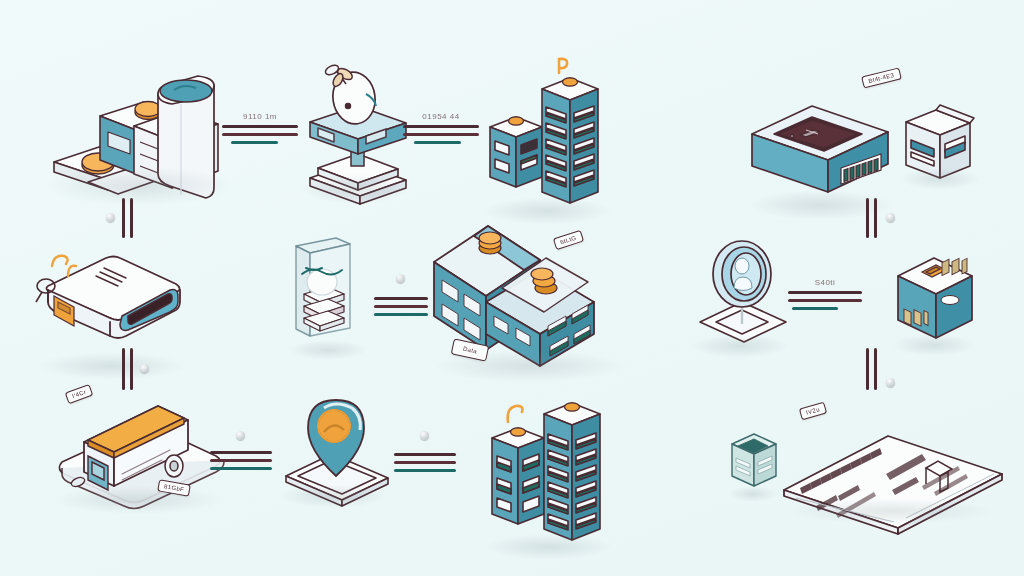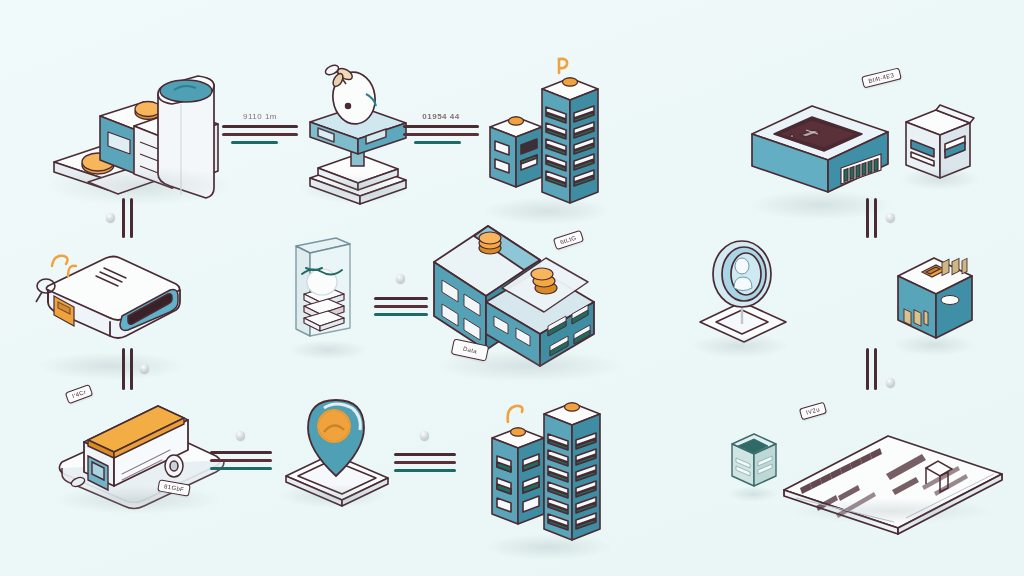--- a/index.html
+++ b/index.html
@@ -147,21 +147,21 @@
 
       <g stroke="#4a2b33" stroke-width="1.5">
         <line x1="46" y1="22" x2="36" y2="8"></line>
         <ellipse cx="32" cy="8" rx="7" ry="4" fill="#f4f8fa" transform="rotate(-25 32 8)"></ellipse>
         <ellipse cx="45" cy="12" rx="8" ry="4.5" fill="#efd9b6" transform="rotate(30 45 12)"></ellipse>
         <ellipse cx="38" cy="18" rx="7" ry="4" fill="#e9d3ae" transform="rotate(-60 38 18)"></ellipse>
       </g>
     </svg>
   </div>
 
-  <div class="conn" style="left:403px;top:112px;width:76px;height:36px;font-weight:bold;">
+  <div class="conn" style="left:403px;top:112px;width:76px;height:36px;">
     <span class="lbl">01954 44</span>
     <span class="r r1"></span>
     <span class="r r2"></span>
     <span class="r r3" style="width:62%;left:14%;"></span>
   </div>
 
   <div class="node" style="left:484px;top:55px;">
     <div class="shadow" style="left:-2px;top:142px;width:130px;height:28px;"></div>
     <svg width="130" height="170" viewBox="0 0 130 170">
 
@@ -445,20 +445,26 @@
         <ellipse cx="56" cy="36" rx="15" ry="21" fill="#cfe9f2"></ellipse>
       </g>
 
       <g fill="#f4fafd" stroke="#6e9aa8" stroke-width="1">
         <ellipse cx="52" cy="28" rx="7" ry="8"></ellipse>
         <path d="M44,50 q0,-11 9,-11 q9,0 9,11 q-9,5 -18,0 Z"></path>
       </g>
     </svg>
   </div>
 
+  <div class="conn" style="left:788px;top:278px;width:74px;height:36px;">
+    <span class="lbl">S40ti</span>
+    <span class="r r1"></span>
+    <span class="r r2"></span>
+    <span class="r r3" style="width:62%;left:6%;"></span>
+  </div>
 
   <div class="node" style="left:890px;top:250px;">
     <div class="shadow" style="left:2px;top:84px;width:84px;height:22px;"></div>
     <svg width="95" height="105" viewBox="0 0 95 105">
       <g stroke="#4a2b33" stroke-width="1.7" stroke-linejoin="round">
         <polygon points="8,26 44,8 82,26 46,44" fill="#fbfdfd"></polygon>
         <polygon points="8,26 46,44 46,88 8,70" fill="#58a5ba"></polygon>
         <polygon points="46,44 82,26 82,70 46,88" fill="#3f90a6"></polygon>
       </g>
 

